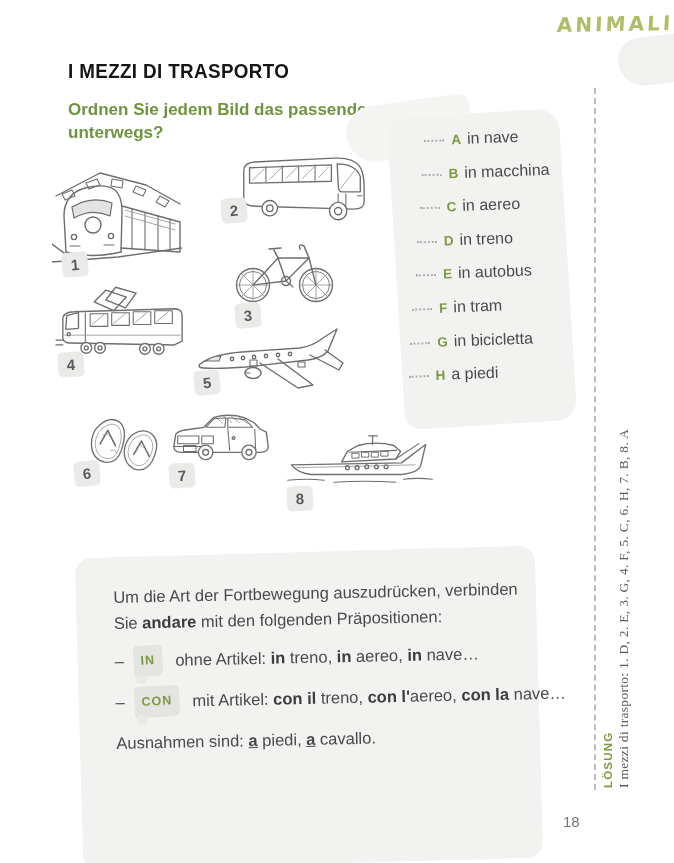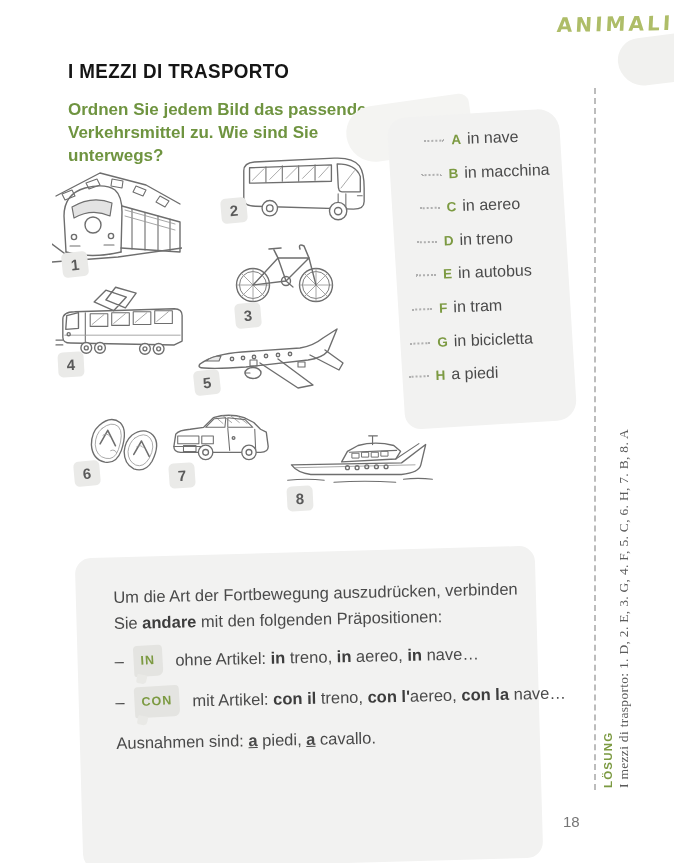--- a/index.html
+++ b/index.html
@@ -113,21 +113,20 @@
 <body>
 
 <div id="page">
 
   <div class="chapter-blob"></div>
   <div class="chapter-name">ANIMALI</div>
 
   <div class="title">I MEZZI DI TRASPORTO</div>
   <div class="instructions">
     <div>Ordnen Sie jedem Bild das passende</div>
-    <div>Verkehrsmittel zu. Wie sind Sie</div>
     <div>unterwegs?</div>
   </div>
 
   <div class="options-blob"></div>
   <div class="options-box"></div>
   <div class="options-list">
     <div class="opt-row">
       <span class="opt-dots"></span>
       <span class="opt-letter">A</span>
       <span class="opt-text">in nave</span>

